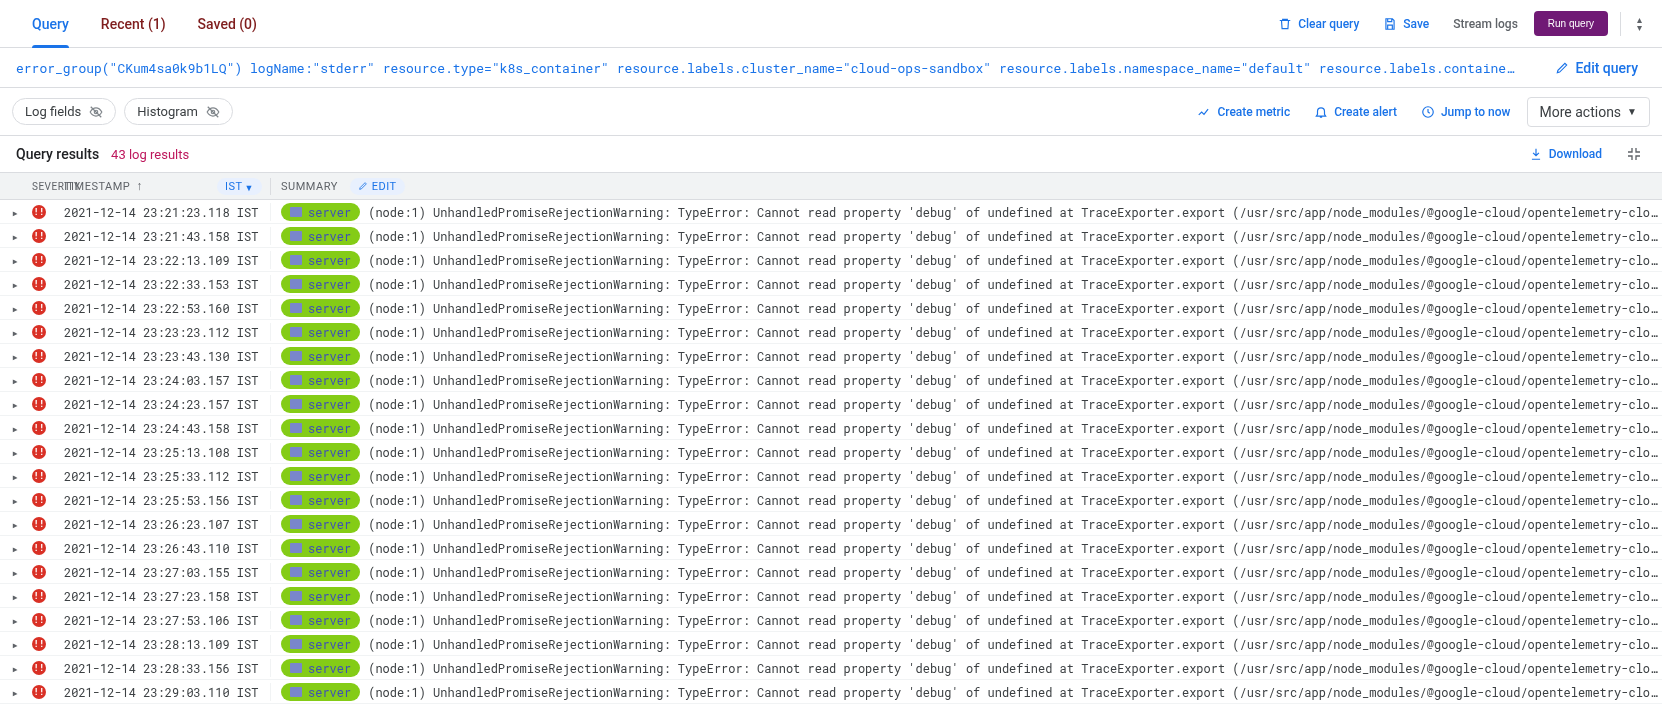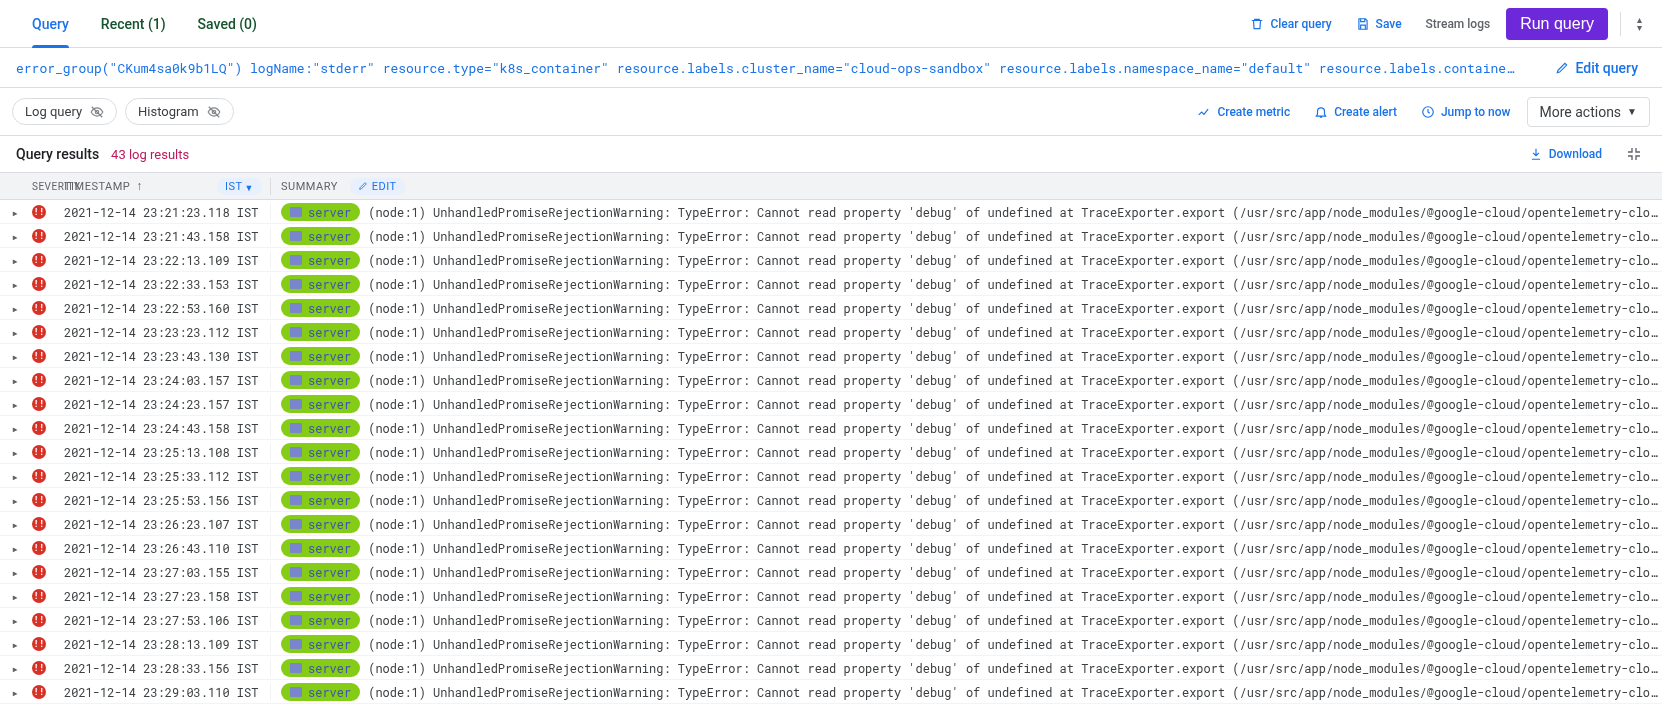--- a/index.html
+++ b/index.html
@@ -1,26 +1,26 @@
 <!DOCTYPE html>
 <html><head>
 <meta charset="utf-8">
 <style>
   * { box-sizing: border-box; margin: 0; padding: 0; }
   body { font-family: Roboto, Arial, sans-serif; font-size: 13px; color: #3c4043; background: #fff; width: 1662px; }
   
   .tabs-bar { display: flex; align-items: center; height: 48px; border-bottom: 1px solid #dadce0; padding: 0 16px; }
-  .tab { padding: 0 16px; height: 48px; display: flex; align-items: center; font-size: 14px; font-weight: 500; color: #14532d; cursor: pointer; position: relative; }
+  .tab { padding: 0 16px; height: 48px; display: flex; align-items: center; font-size: 14px; font-weight: 500; color: #7f1d1d; cursor: pointer; position: relative; }
   .tab.active { color: #1a73e8; }
   .tab.active::after { content: ""; position: absolute; bottom: 0; left: 16px; right: 16px; height: 3px; background: #1a73e8; border-radius: 3px 3px 0 0; }
   .tabs-spacer { flex: 1; }
   .tabs-actions { display: flex; align-items: center; gap: 8px; }
   .link-btn { display: inline-flex; align-items: center; gap: 6px; color: #1a73e8; font-size: 12px; font-weight: 500; padding: 6px 8px; cursor: pointer; }
   .link-btn.gray { color: #5f6368; }
-  .run-btn { background: #6d28d9; color: #fff; font-size: 16px; font-weight: 500; padding: 7px 14px; border-radius: 4px; cursor: pointer; border: none; }
+  .run-btn { background: #701a75; color: #fff; font-size: 10px; font-weight: 500; padding: 7px 14px; border-radius: 4px; cursor: pointer; border: none; }
   .vbar { width: 1px; height: 24px; background: #dadce0; margin: 0 4px; }
   .updown { display: flex; flex-direction: column; color: #5f6368; font-size: 10px; line-height: 8px; cursor: pointer; padding: 4px; }
   
   .query-row { display: flex; align-items: center; height: 40px; padding: 0 16px; border-bottom: 1px solid #dadce0; }
   .query-text { font-family: "Roboto Mono", monospace; font-size: 13px; white-space: nowrap; overflow: hidden; flex: 1; color: #1a73e8; }
   .edit-query { display: inline-flex; align-items: center; gap: 6px; color: #1a73e8; font-size: 14px; font-weight: 500; padding: 0 8px; cursor: pointer; flex-shrink: 0; }
   
   .toolbar { display: flex; align-items: center; height: 48px; padding: 0 12px; border-bottom: 1px solid #dadce0; gap: 8px; }
   .chip { display: inline-flex; align-items: center; gap: 8px; border: 1px solid #dadce0; border-radius: 16px; padding: 5px 12px; font-size: 13px; color: #3c4043; cursor: pointer; }
   .chip .eye-off { color: #80868b; }
@@ -95,21 +95,21 @@
   <span class="edit-query">
     <svg class="icon14" viewBox="0 0 24 24" fill="none" stroke="#1a73e8" stroke-width="2">
         <path d="M4 20l4-1L20 7l-3-3L5 16l-1 4z"></path>
       </svg>
     <span>Edit query</span>
   </span>
 </div>
 
 <div class="toolbar">
   <div class="chip">
-    <span>Log query</span>
+    <span>Log fields</span>
     <svg class="icon14 eye-off" viewBox="0 0 24 24" fill="none" stroke="currentColor" stroke-width="2">
         <path d="M2 12s4-7 10-7 10 7 10 7-4 7-10 7-10-7-10-7z"></path>
         <circle cx="12" cy="12" r="3"></circle>
         <line x1="3" y1="3" x2="21" y2="21"></line>
       </svg>
   </div>
   <div class="chip">
     <span>Histogram</span>
     <svg class="icon14 eye-off" viewBox="0 0 24 24" fill="none" stroke="currentColor" stroke-width="2">
         <path d="M2 12s4-7 10-7 10 7 10 7-4 7-10 7-10-7-10-7z"></path>

